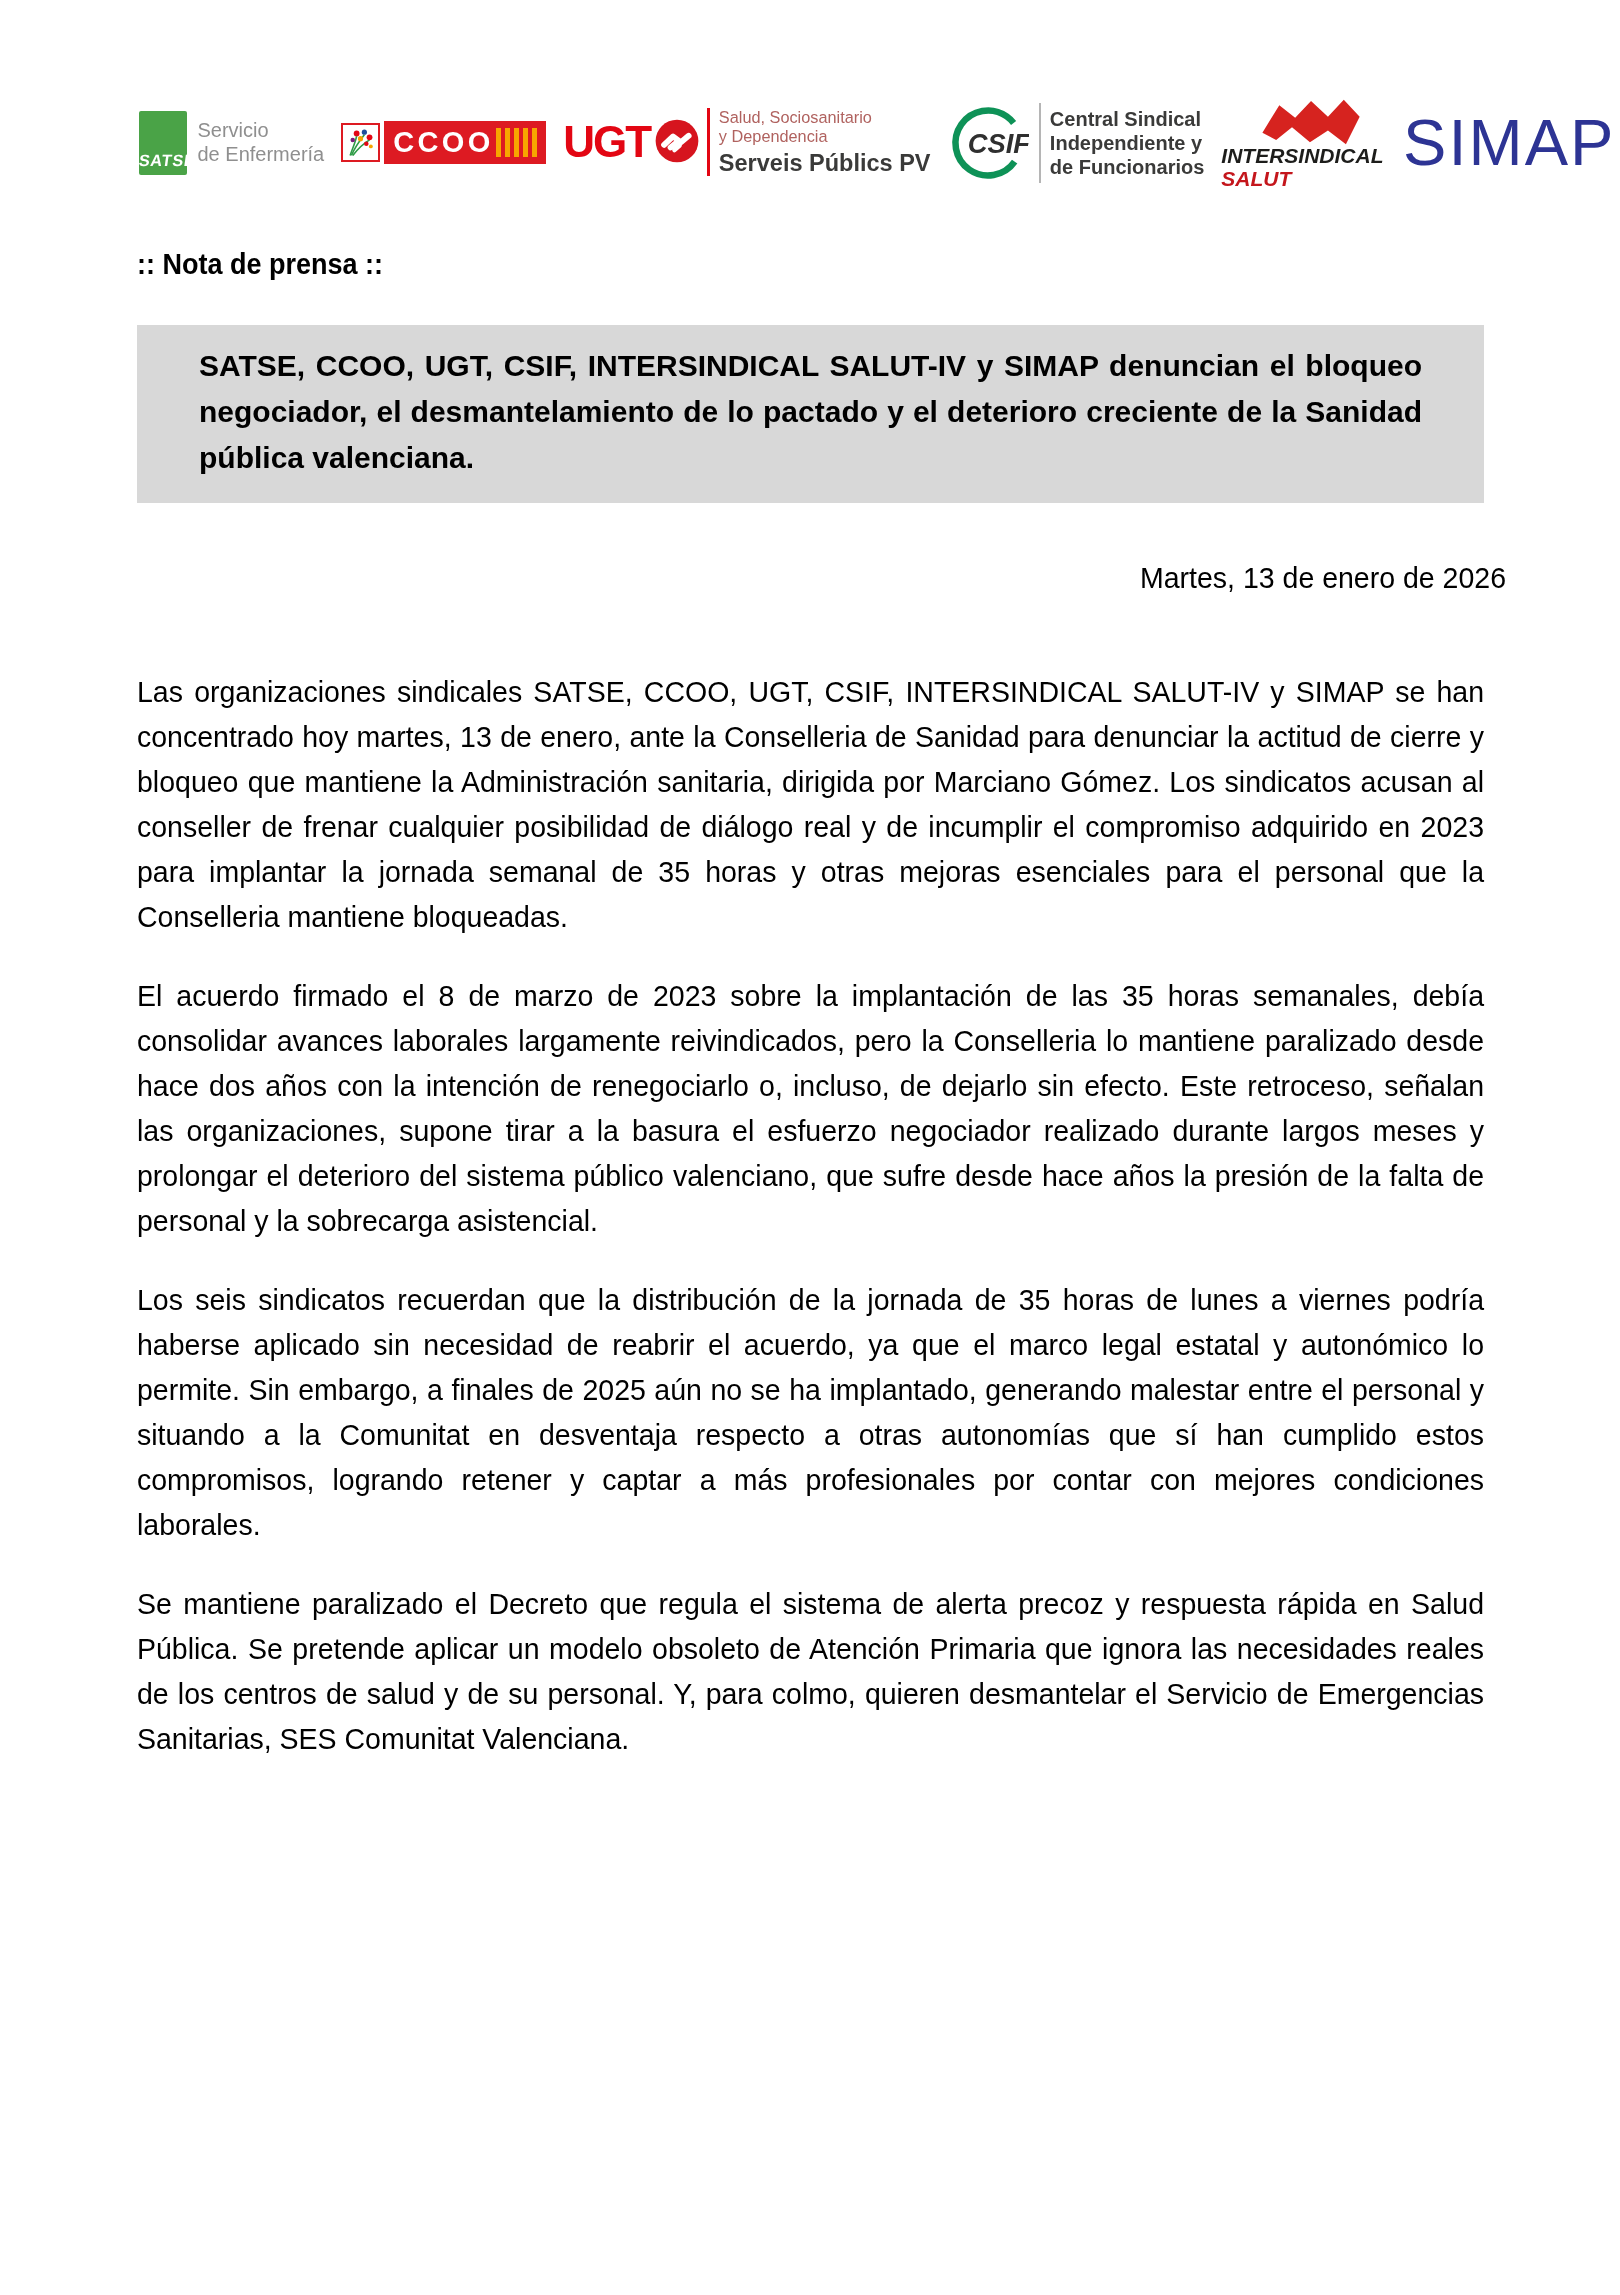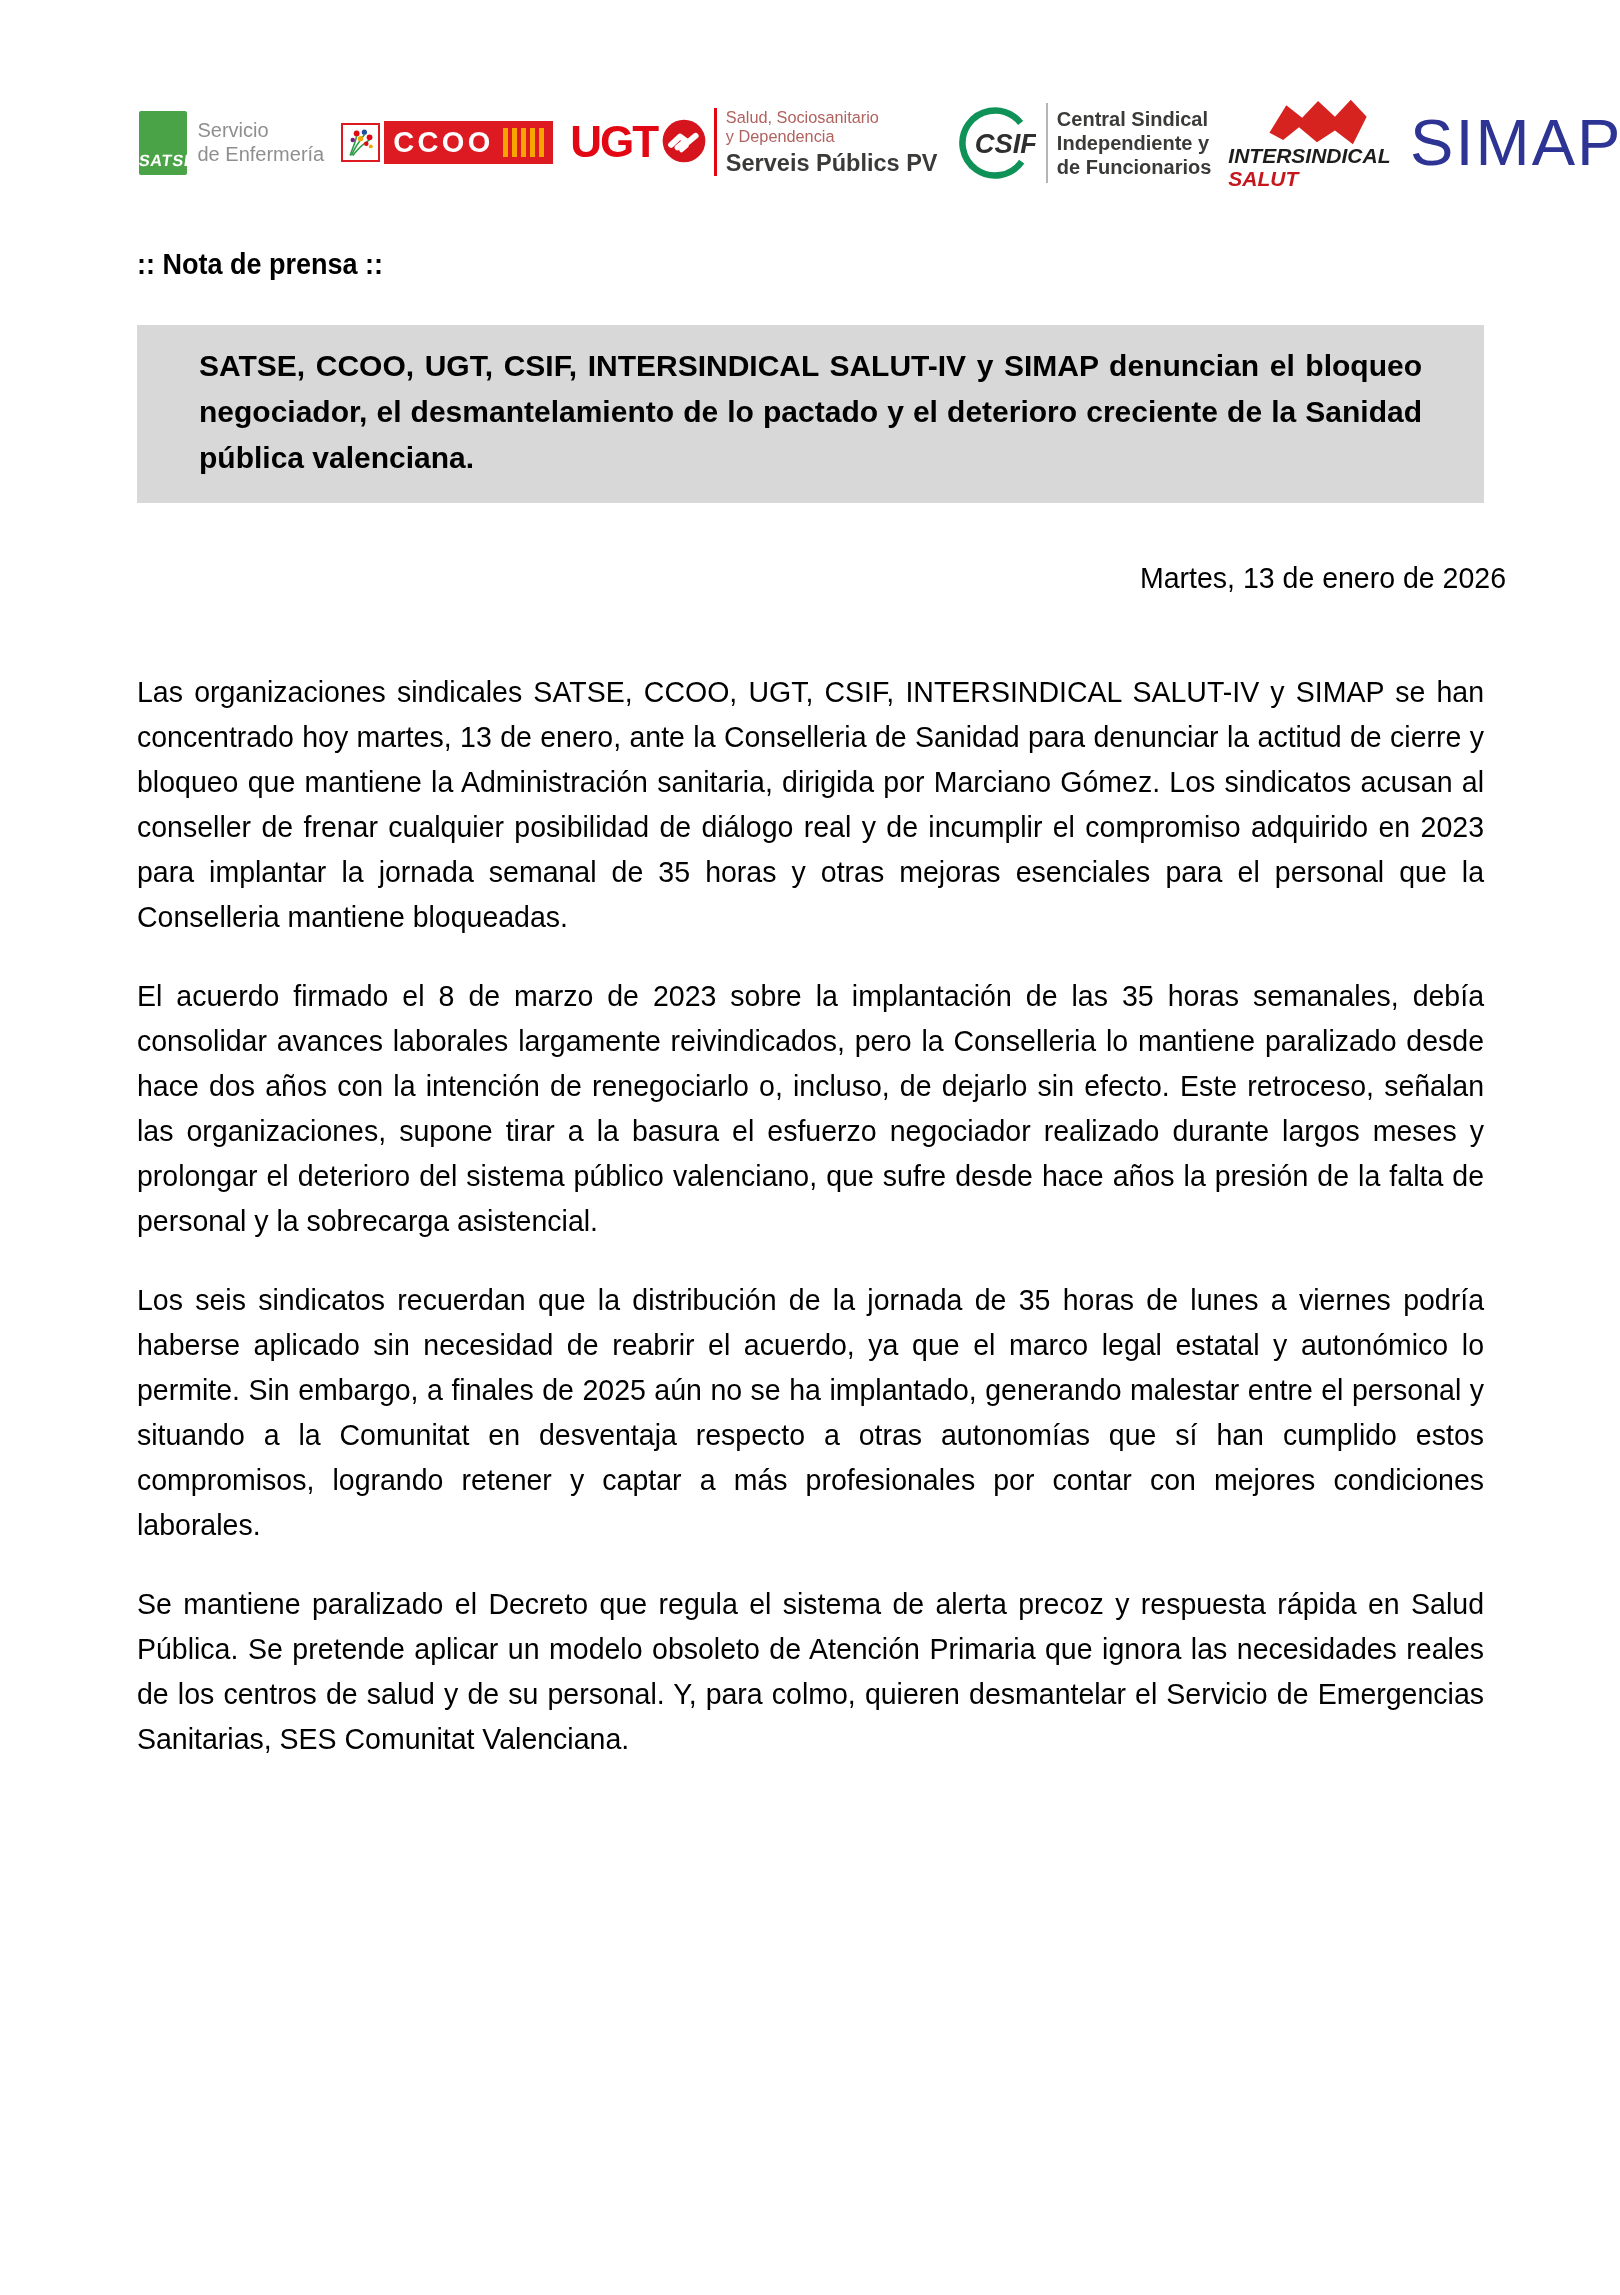--- a/index.html
+++ b/index.html
@@ -30,21 +30,21 @@
   }
   .satse-sub { margin-left:10.5px; font-size:20px; color:#8f8f8f; line-height:23.5px; }
 
   .flower-tile {
     width:39px; height:39px; background:#fff; border:2px solid #dd1a22;
     box-sizing:border-box; display:flex; align-items:center; justify-content:center;
     flex:0 0 auto;
   }
   .ccoo-bar {
     height:43px; background:#dd1a22; display:flex; align-items:center;
-    padding:0 9.2px; margin-left:3.9px; gap:9px;
+    padding:0 9.2px; margin-left:3.9px; gap:2px;
   }
   .ccoo-acronym { color:#fff; font-weight:800; font-size:29px; letter-spacing:3.3px; }
   .stripes { display:flex; gap:3.9px; }
   .stripe { width:5.2px; height:29px; background:#f7a600; }
 
   .ugt-acronym { color:#e30613; font-weight:800; font-size:44px; letter-spacing:-2px; }
   .ugt-circle { margin-left:5.2px; }
   .ugt-divider { width:2.6px; height:68px; background:#e30613; margin:0 9.2px 0 7.8px; }
   .ugt-tag .t1, .ugt-tag .t2 { font-size:16.3px; color:#b0625f; line-height:19px; }
   .ugt-tag .t3 { font-size:23.5px; font-weight:bold; color:#3a3a39; margin-top:3.9px; }

